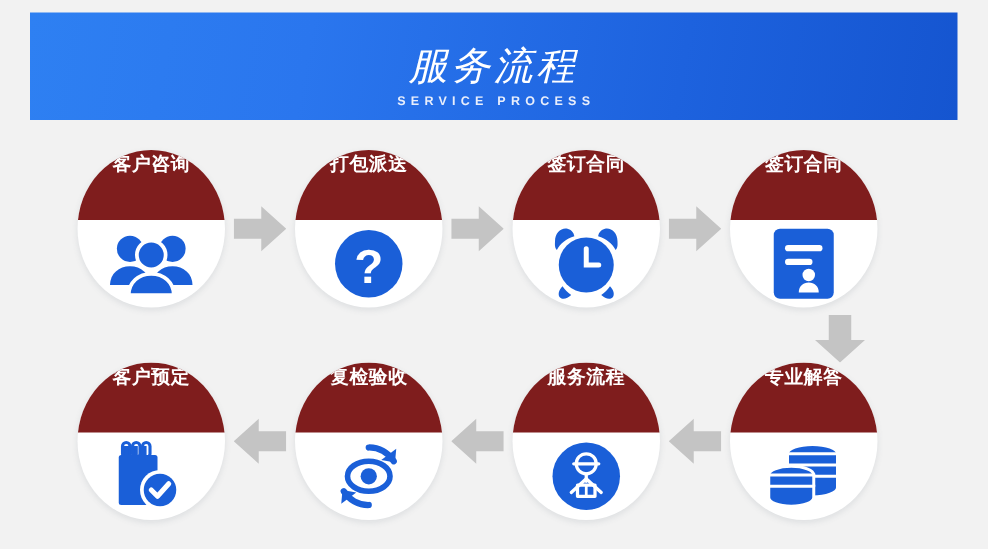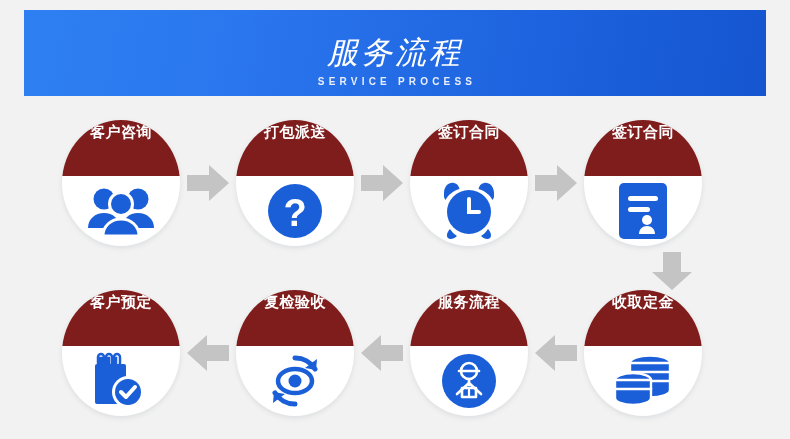--- a/index.html
+++ b/index.html
@@ -284,21 +284,21 @@
   </div>
 
   <div class="arrow-h">
     <svg width="42" height="38" viewBox="0 0 42 38">
       <path d="M42 11H20V1L0 19l20 18V27h22z" fill="#c4c4c4"></path>
     </svg>
   </div>
 
   <div class="step">
     <div class="step-cap">
-      <span class="step-label">收取定金</span>
+      <span class="step-label">专业解答</span>
     </div>
     <div class="step-icon">
       <svg width="62" height="58" viewBox="0 0 62 58">
         <g fill="#1a5fd8" stroke="#ffffff" stroke-width="2.4">
           <ellipse cx="38" cy="11" rx="20" ry="7.5"></ellipse>
           <path d="M18 11v9c0 4.2 9 7.5 20 7.5s20-3.3 20-7.5v-9z"></path>
           <path d="M18 20v9c0 4.2 9 7.5 20 7.5s20-3.3 20-7.5v-9z"></path>
           <path d="M18 29v9c0 4.2 9 7.5 20 7.5s20-3.3 20-7.5v-9z"></path>
           <ellipse cx="21" cy="28" rx="18" ry="7"></ellipse>
           <path d="M3 28v9c0 3.9 8 7 18 7s18-3.1 18-7v-9z"></path>

